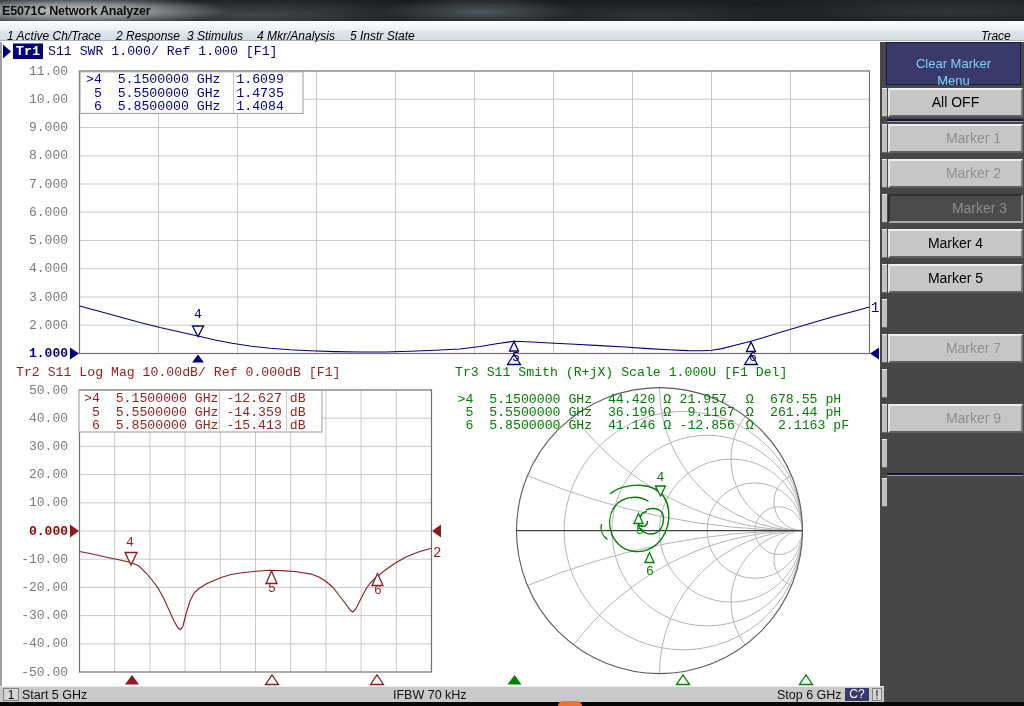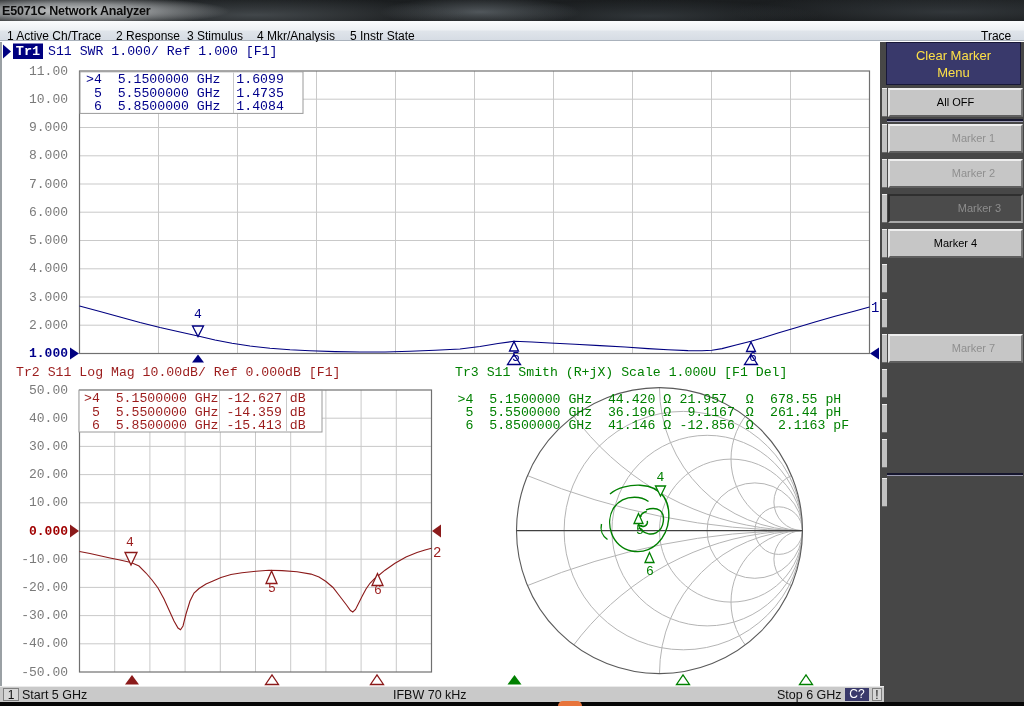--- a/index.html
+++ b/index.html
@@ -10,35 +10,35 @@
     radial-gradient(ellipse 210px 18px at 255px 15px, rgba(95,102,107,.6), rgba(70,76,80,0) 100%),
     radial-gradient(ellipse 100px 15px at 480px 12px, rgba(112,120,126,.65), rgba(80,88,92,0) 100%),
     radial-gradient(ellipse 170px 16px at 650px 16px, rgba(74,82,88,.5), rgba(52,58,62,0) 100%),
     radial-gradient(ellipse 220px 18px at 950px 12px, rgba(64,70,75,.65), rgba(44,50,54,0) 100%),
     linear-gradient(#1b1e20, #141617);
   }
 #titlebar span { position:absolute; left:2px; top:4px; font-size:12.5px; color:#0c0c0c; letter-spacing:-0.2px;font-weight:bold; }
 #menubar { position:absolute; left:0; top:21px; width:1024px; height:20px;
   background:linear-gradient(#fbfcfd, #eef1f4 45%, #dfe4ea 55%, #d6dce4);
   border-bottom:1px solid #aab2bc; font-size:12px; color:#000; }
-#menubar span { position:absolute; top:8px; }
+#menubar span { position:absolute; top:8px;font-style:italic; }
 #mainwhite { position:absolute; left:0; top:42px; width:881px; height:644px; background:#fff;
   border-left:2px solid #9aa0a4; }
 #sidebar { position:absolute; left:880px; top:42px; width:144px; height:660px; background:#474747; }
 .btn { position:absolute; left:8px; width:135px; height:29px; background:#c6c6c6;
   border-top:2px solid #eeeeee; border-left:2px solid #e4e4e4;
   border-bottom:2px solid #5f5f5f; border-right:2px solid #777777;
-  font-size:11px; text-align:center; line-height:25px; color:#000; }
+  font-size:14px; text-align:center; line-height:25px; color:#000; }
 .btn.dis { color:#8f8f8f;padding-left:36px; }
 .btn.sel { background:#4b4b4b; color:#8d8d8d; border-top:2px solid #2f2f2f; border-left:2px solid #2f2f2f;
   border-bottom:2px solid #a8a8a8; border-right:2px solid #8f8f8f;padding-left:48px; }
 .sep { position:absolute; left:7px; width:136px; height:3px; background:#16162e; border-bottom:1px solid #9a9ab0; }
 .strip { position:absolute; left:2px; width:5px; background:#c2c2c2; border-top:1px solid #eee; border-bottom:1px solid #6a6a6a; }
 #menuhdr { position:absolute; left:6px; top:0px; width:135px; height:43px; background:#39396b;
-  border:1px solid #181838; color:#fde047; font-size:13px; text-align:center; padding-top:4px; line-height:17px; }
+  border:1px solid #181838; color:#7dd3fc; font-size:13px; text-align:center; padding-top:12px; line-height:17px; }
 #statusbar { position:absolute; left:0; top:686px; width:884px; height:15.5px; background:#c9c9c9;
   border-top:1px solid #eaeaea; font-size:12.5px; color:#111; }
 #bottomstrip { position:absolute; left:0; top:701.5px; width:1024px; height:4.5px; background:#060606; }
 .sbox { position:absolute; border:1px solid #808080; background:#d6d6d6; font-size:12px; text-align:center; }
 </style></head>
 <body>
 <div id="titlebar">
     <span>E5071C Network Analyzer</span>
   </div>
 <div id="menubar">
@@ -217,21 +217,23 @@
     <div class="strip" style="top:326.8px;height:29px"></div>
     <div class="strip" style="top:361.7px;height:29px"></div>
     <div class="strip" style="top:396.7px;height:29px"></div>
     <div class="strip" style="top:435.5px;height:29px"></div>
   <div class="btn en" style="top:45.5px">All OFF</div>
     <div class="sep" style="top:77px"></div>
     <div class="btn dis" style="top:82.3px">Marker 1</div>
     <div class="btn dis" style="top:117.2px">Marker 2</div>
     <div class="btn sel" style="top:152.2px">Marker 3</div>
     <div class="btn en" style="top:187.1px">Marker 4</div>
+    <div class="btn en" style="top:222.0px">Marker 5</div>
     <div class="btn dis" style="top:291.9px">Marker 7</div>
+    <div class="btn dis" style="top:361.7px">Marker 9</div>
     <div class="sep" style="top:430.5px"></div>
 </div>
 <div id="statusbar">
   <div class="sbox" style="left:3px;top:1px;width:16px;height:13px;line-height:12px">1</div>
   <span style="position:absolute;left:22px;top:1px">Start 5 GHz</span>
   <span style="position:absolute;left:393px;top:1px">IFBW 70 kHz</span>
   <span style="position:absolute;left:777px;top:1px">Stop 6 GHz</span>
   <div style="position:absolute;left:845px;top:1px;width:24px;height:13px;background:#39396b;color:#fff;font-size:12px;text-align:center;line-height:13px">C?</div>
   <div class="sbox" style="left:872px;top:1px;width:10px;height:13px;line-height:12px">!</div>
 </div>

